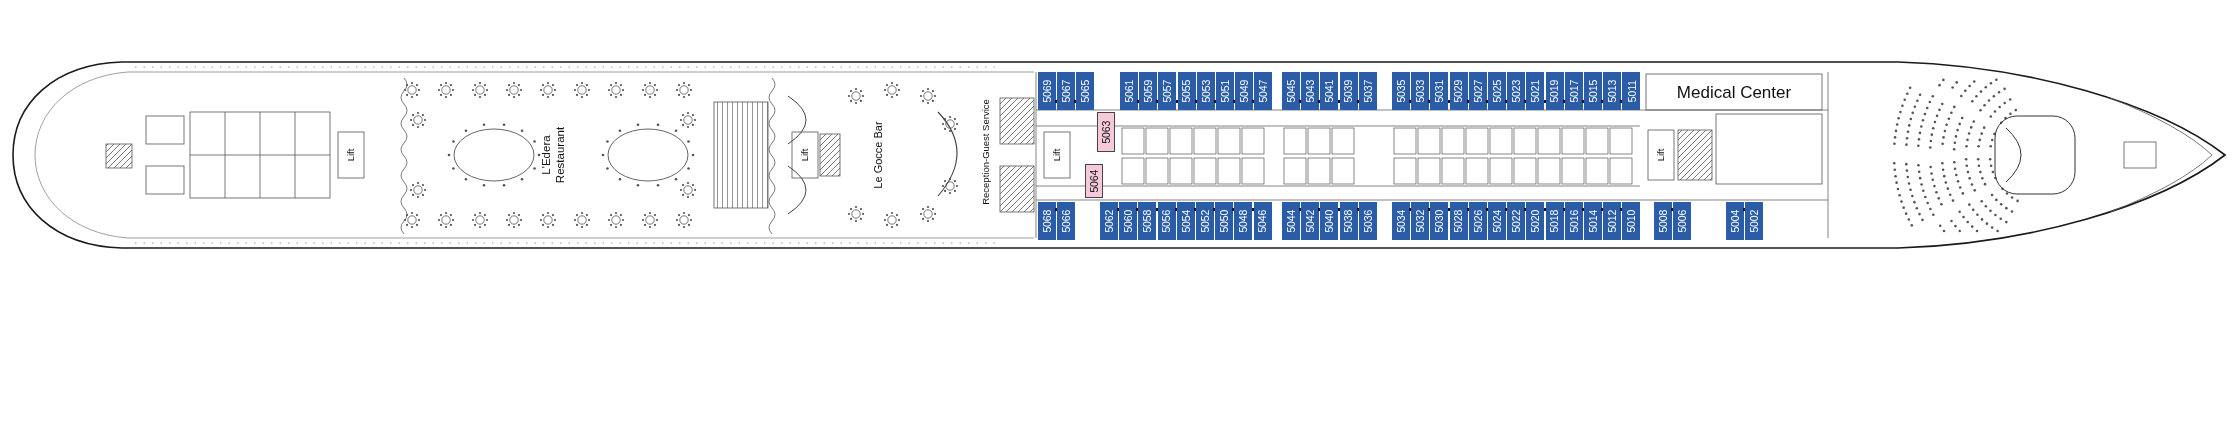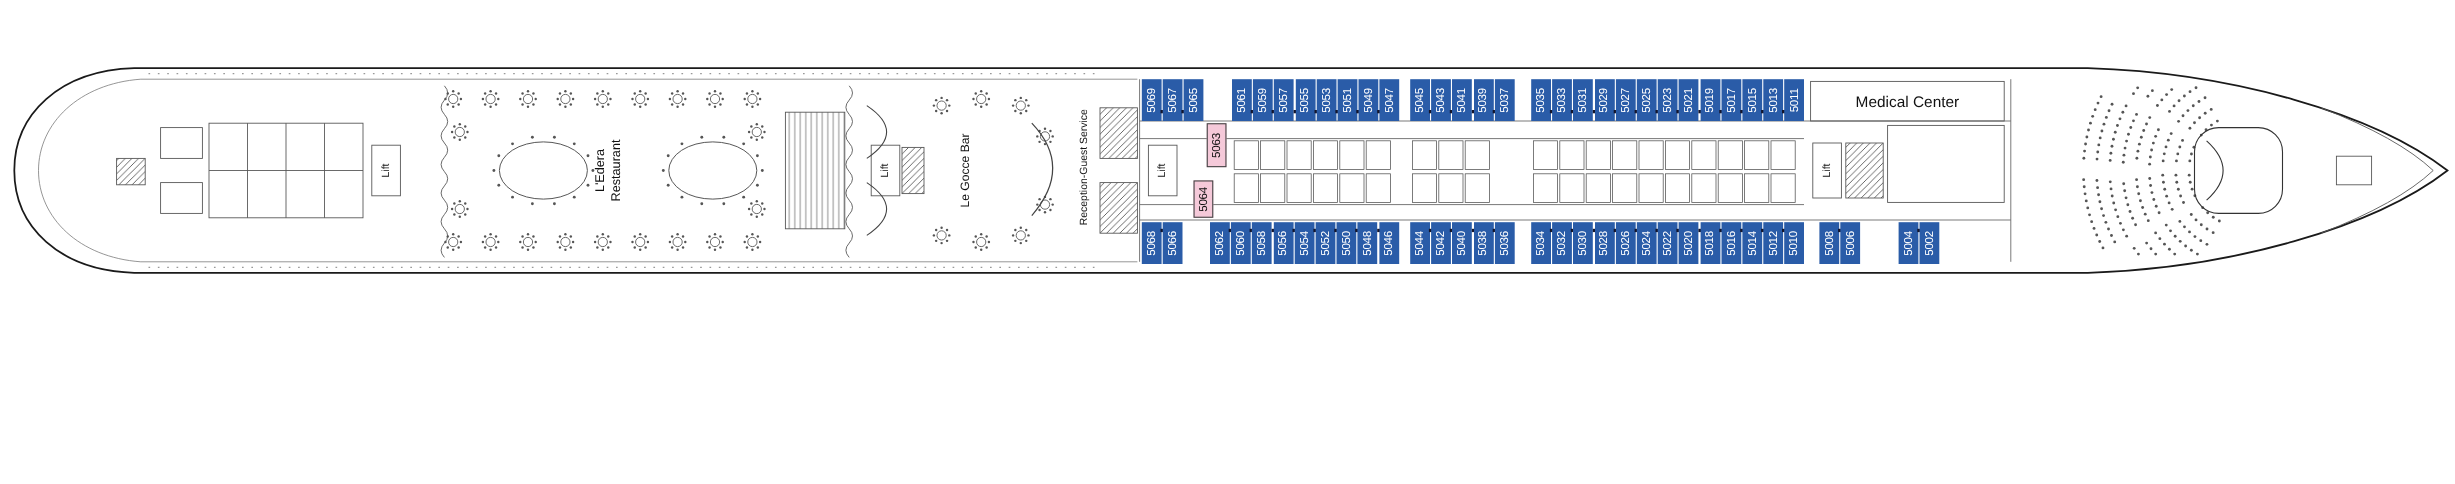--- a/index.html
+++ b/index.html
@@ -639,21 +639,21 @@
   </svg>
 
   <div class="vlab" style="left:351px;top:155px;font-size:9.5px">Lift</div>
   <div class="vlab" style="left:547px;top:155px;font-size:11.5px">L'Edera</div>
   <div class="vlab" style="left:561px;top:155px;font-size:11.5px">Restaurant</div>
   <div class="vlab" style="left:805px;top:155px;font-size:9.5px">Lift</div>
   <div class="vlab" style="left:878px;top:155px;font-size:11px">Le Gocce Bar</div>
   <div class="vlab" style="left:986px;top:152px;font-size:9.5px">Reception-Guest Service</div>
   <div class="vlab" style="left:1057px;top:155px;font-size:9.5px">Lift</div>
   <div class="vlab" style="left:1661px;top:155px;font-size:9.5px">Lift</div>
-  <div class="hlab" style="left:1734px;top:92px;font-size:14px">Medical Center</div>
+  <div class="hlab" style="left:1734px;top:92px;font-size:17px">Medical Center</div>
 
   <div id="cabin-layer">
       <div class="cabin blue" style="left: 1038px; top: 72px; width: 18px; height: 38px;">
         <span>5069</span>
       </div>
       <div class="sep" style="left: 1055.2px; top: 100px;"></div>
       <div class="cabin blue" style="left: 1057.2px; top: 72px; width: 18px; height: 38px;">
         <span>5067</span>
       </div>
       <div class="sep" style="left: 1074.4px; top: 100px;"></div>

